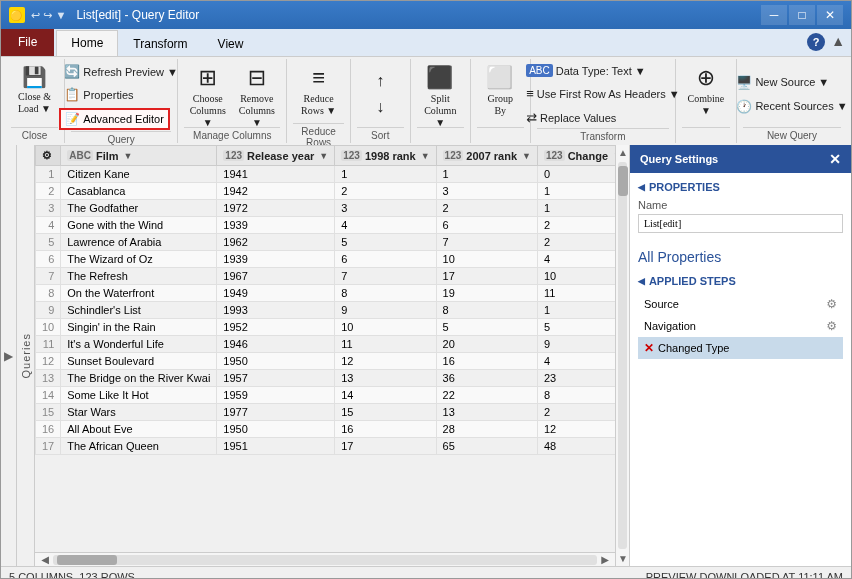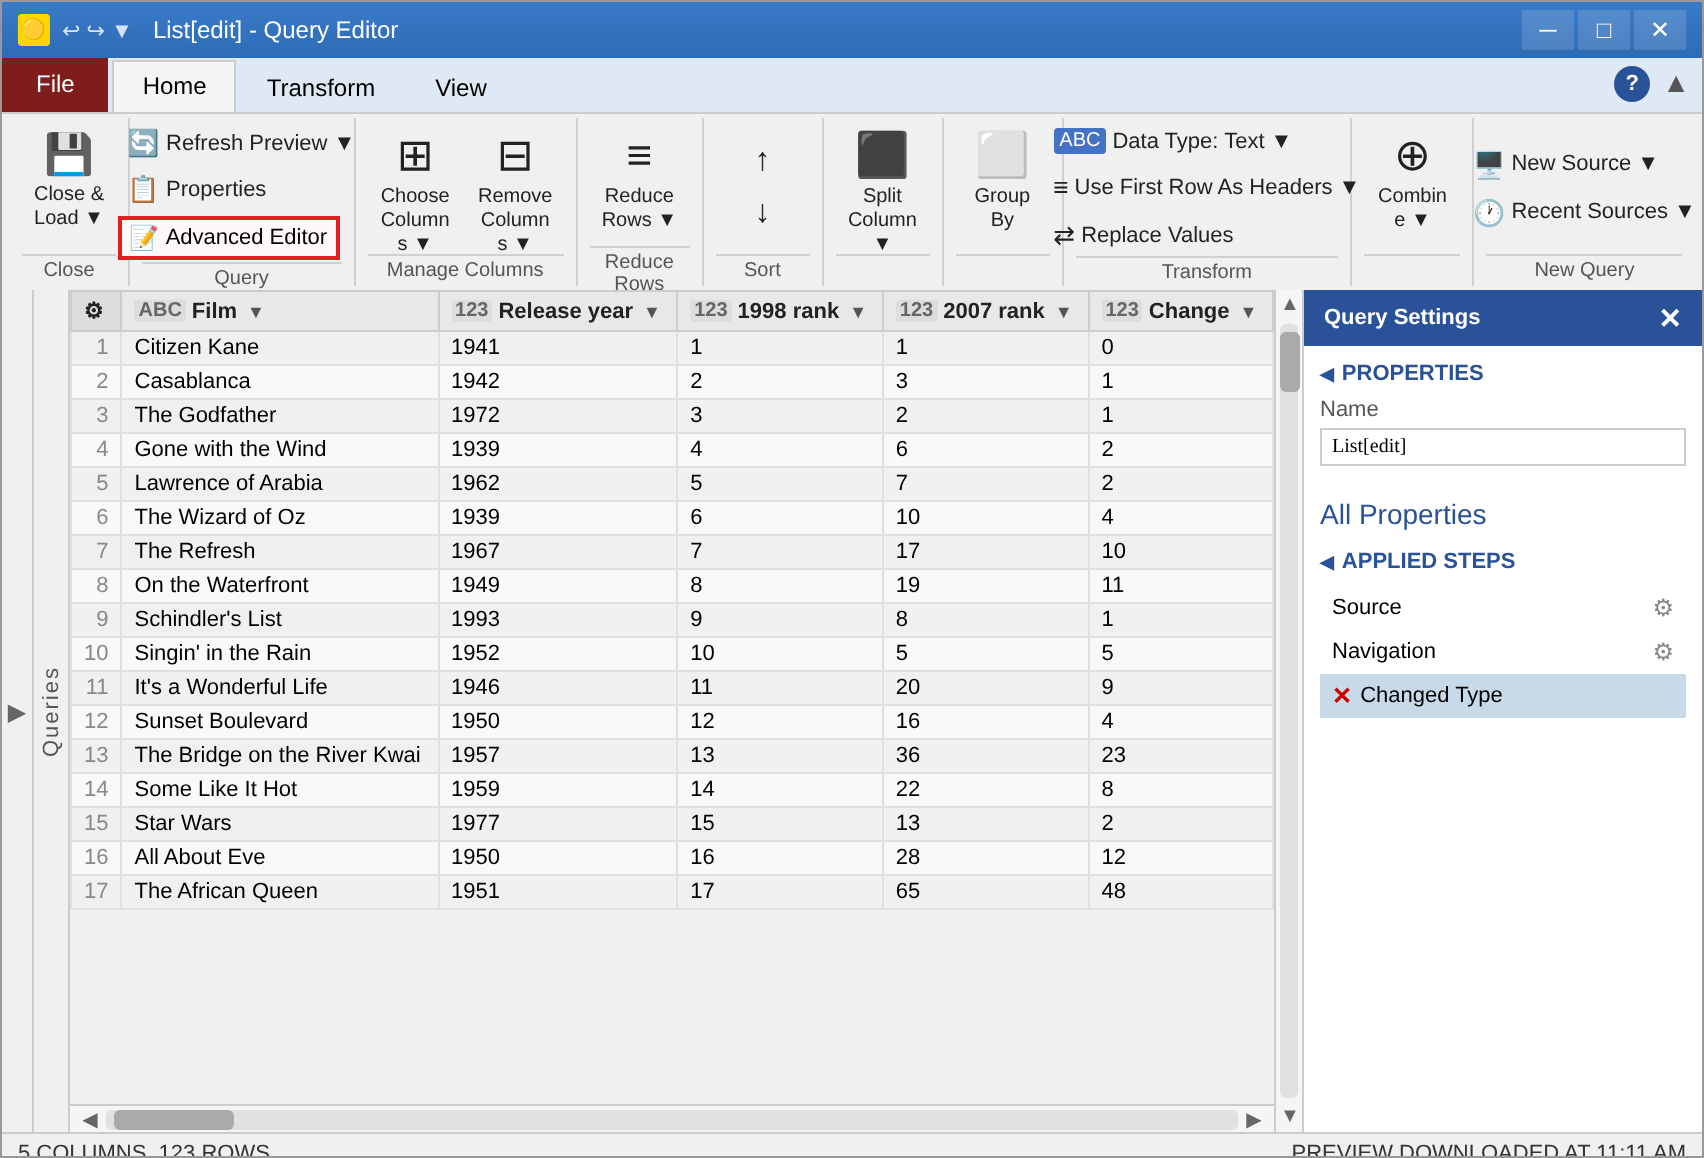--- a/index.html
+++ b/index.html
@@ -71,21 +71,21 @@
       border: 1px solid transparent;
       background: transparent;
       cursor: pointer;
       min-width: 36px;
       height: 62px;
       font-size: 10px;
       text-align: center;
       color: #222;
     }
     .ribbon-btn .btn-icon { font-size: 20px; margin-bottom: 2px; }
-    .ribbon-btn .btn-label { font-size: 10px; line-height: 1.2; max-width: 50px; word-break: break-word; }
+    .ribbon-btn .btn-label { font-size: 10px; line-height: 1.2; max-width: 50px; word-break: break-word; font-family: Liberation Serif, serif; }
     .ribbon-btn-small {
       display: flex;
       align-items: center;
       gap: 3px;
       padding: 2px 4px;
       border: 1px solid transparent;
       background: transparent;
       cursor: pointer;
       font-size: 11px;
       color: #222;
@@ -144,21 +144,21 @@
     .data-table tr:nth-child(even) td { background: #f9f9f9; }
     .row-num { color: #888; text-align: right; width: 20px; padding-right: 8px; }
     .table-scroll { overflow: auto; flex: 1; }
 
     
     .table-header-row th { background: #e8e8e8; font-weight: 600; }
     .filter-arrow { font-size: 9px; color: #555; margin-left: 2px; }
 
     
     .settings-panel {
-      width: 200px;
+      width: 222px;
       background: white;
       border-left: 1px solid #ccc;
       display: flex;
       flex-direction: column;
     }
     .settings-header {
       background: #2a5299;
       color: white;
       padding: 6px 10px;
       font-size: 13px;

